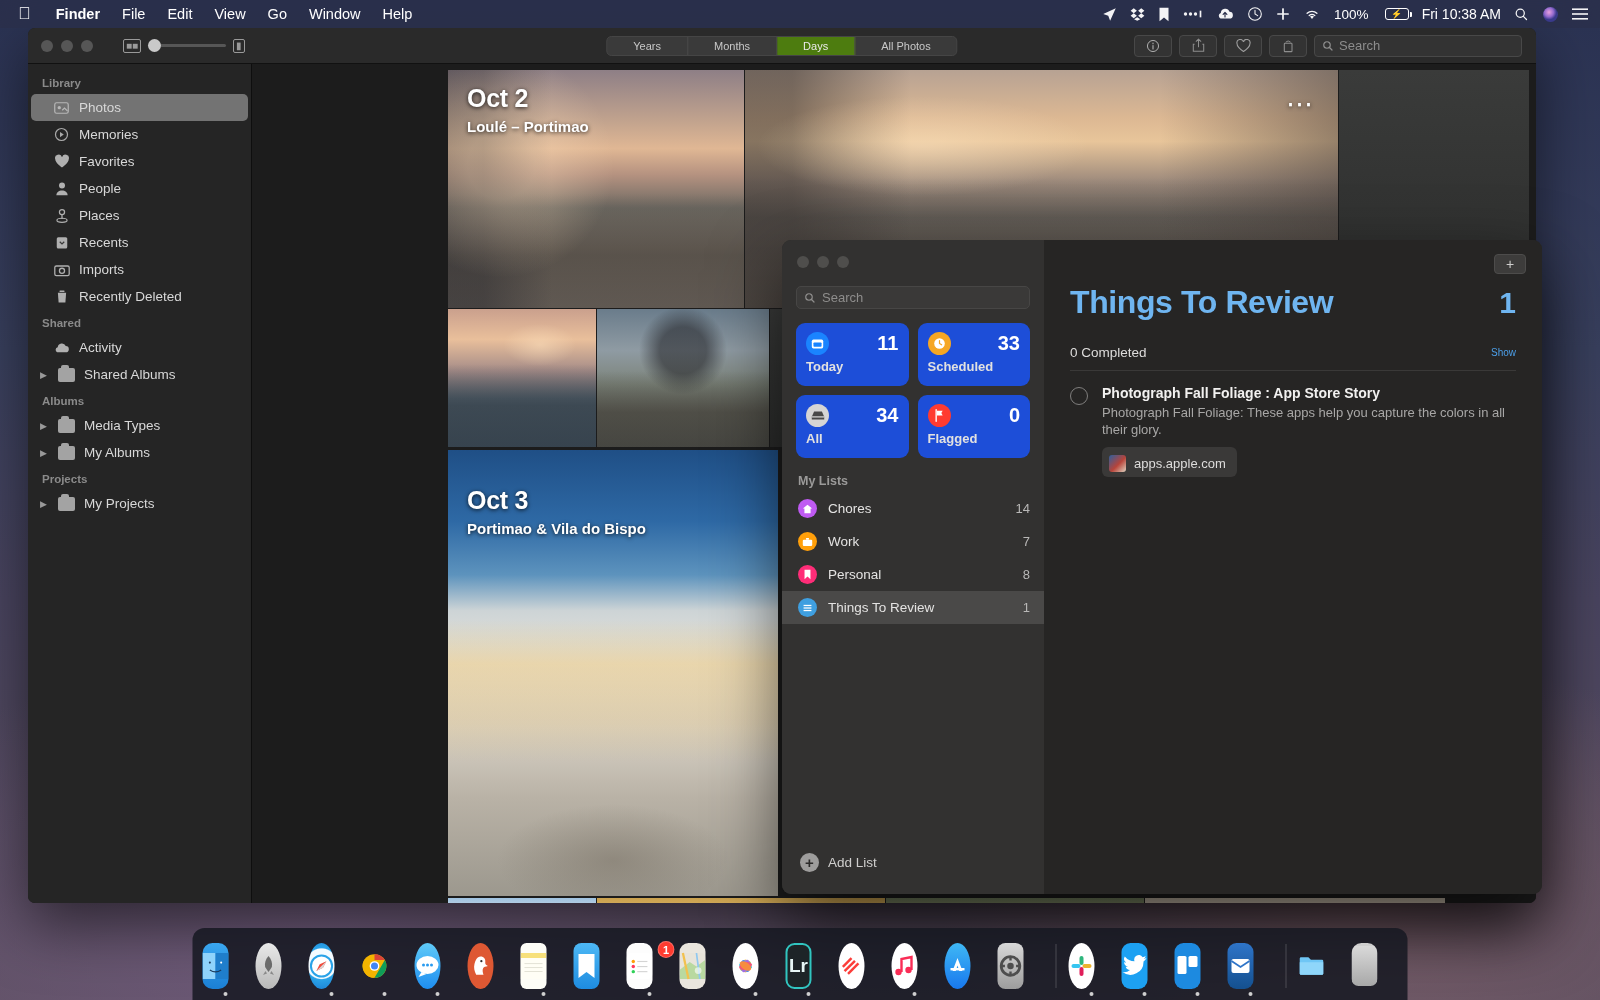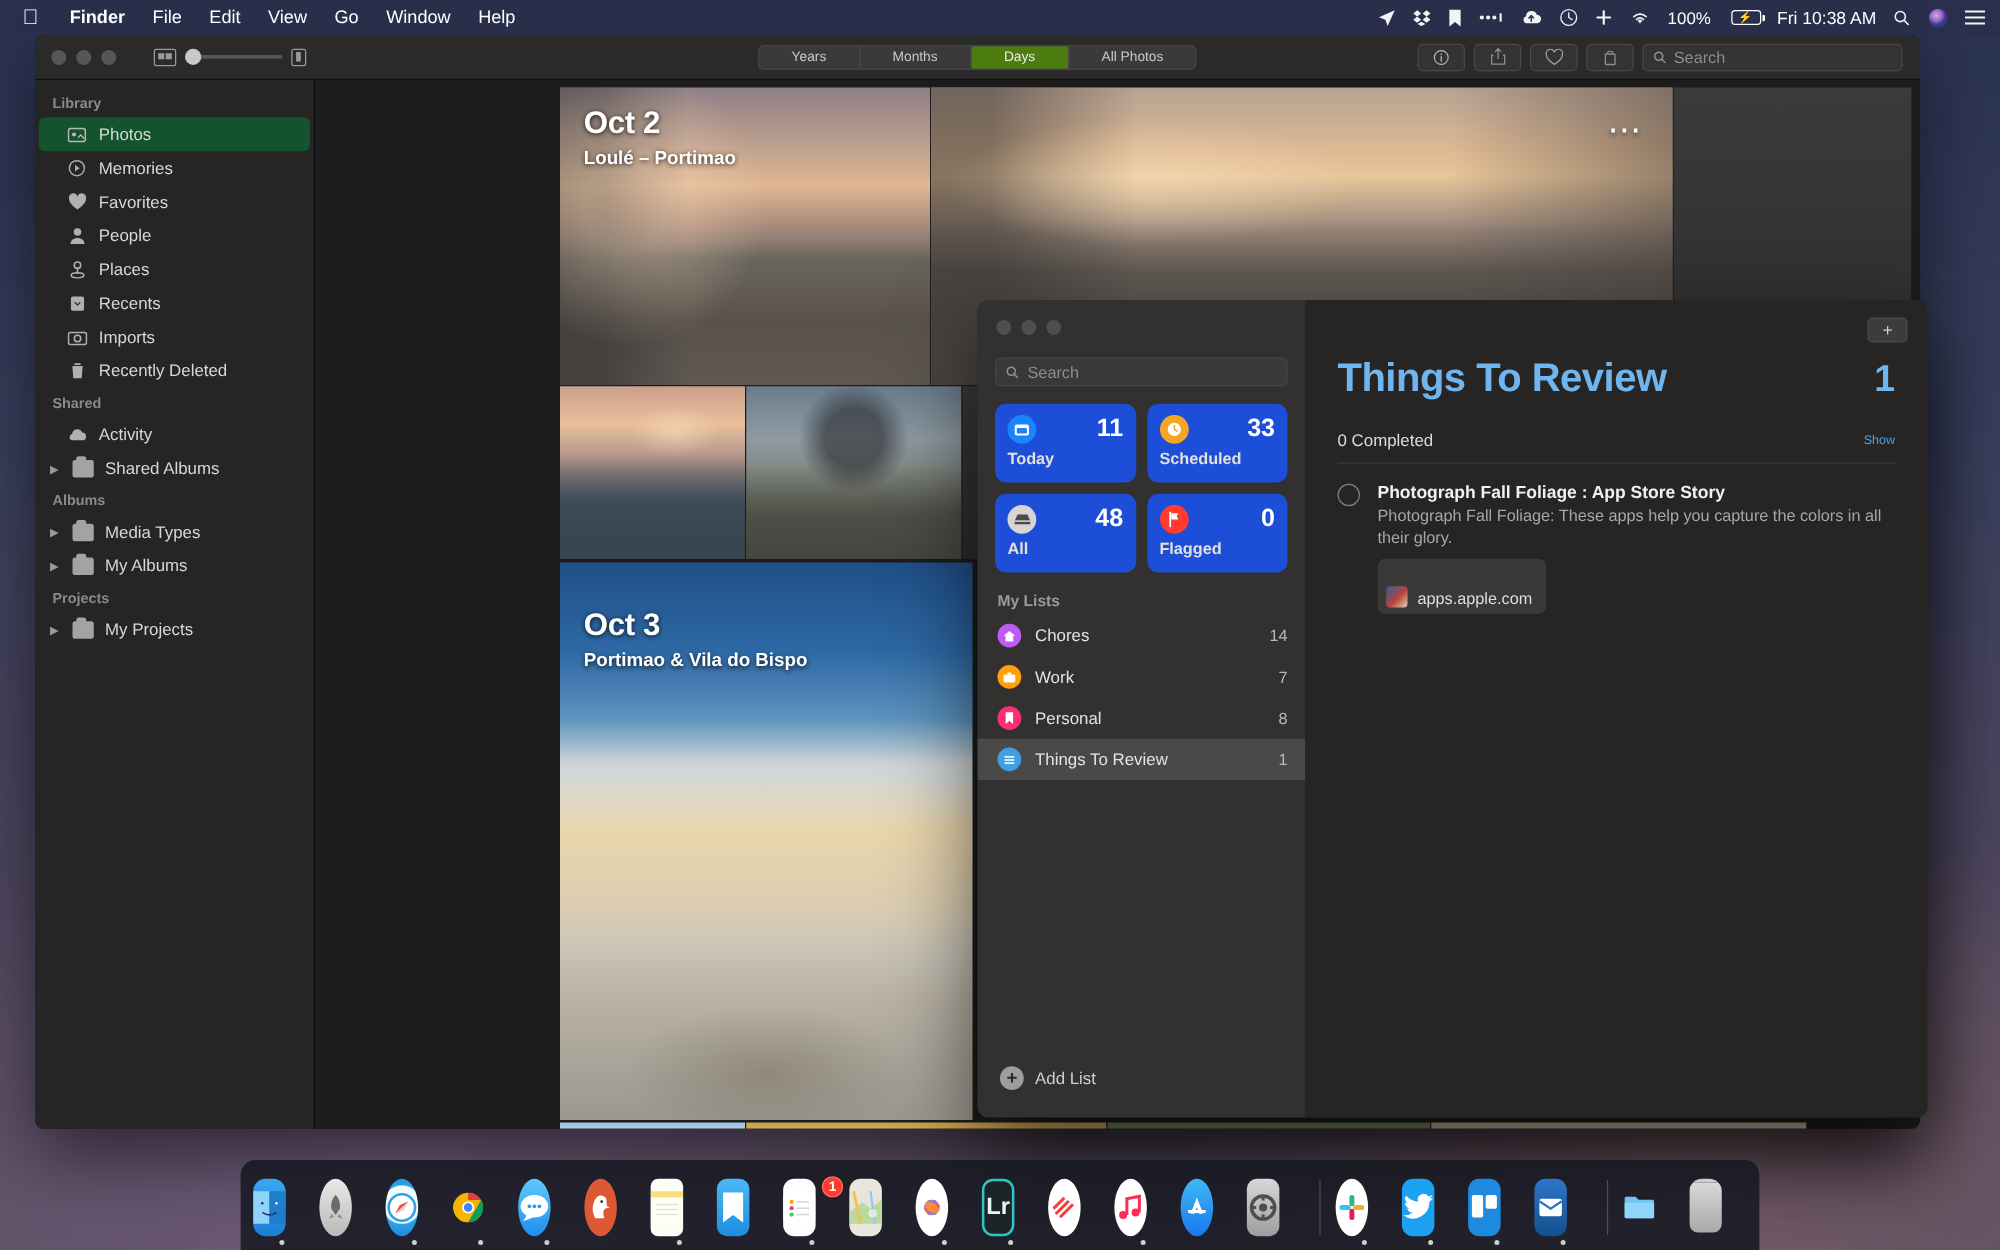--- a/index.html
+++ b/index.html
@@ -107,21 +107,21 @@
     padding-top: 6px; color: #d2d2d2; font-size: 13.5px; overflow: hidden;
   }
   .sb-header {
     padding: 7px 14px 5px 14px; font-size: 11.5px; color: #8a8a8a; font-weight: bold;
   }
   .sb-row {
     display: flex; align-items: center; gap: 9px;
     padding: 5px 10px 5px 22px; margin: 0 3px; border-radius: 5px;
     color: #d8d8d8;
   }
-  .sb-row.selected { background: #14532d; }
+  .sb-row.selected { background: #737373; }
   .sb-row .disc {
     width: 17px; height: 17px; flex: 0 0 17px;
     display: flex; align-items: center; justify-content: center;
     color: #a9a9a9;
   }
   .sb-row .arrow { width: 9px; flex: 0 0 9px; font-size: 9px; color: #9a9a9a; margin-left: -13px; }
   .folder-ico {
     width: 17px; height: 14px; background: #a3a3a3; border-radius: 2px; position: relative;
   }
   .folder-ico::before {
@@ -274,22 +274,22 @@
   .rem-divider { height: 1px; background: #3a3938; margin-top: 10px; }
 
   .rem-item { display: flex; gap: 14px; padding-top: 14px; }
   .rem-check {
     width: 18px; height: 18px; border-radius: 50%;
     border: 1.6px solid #7f7e7d; flex: 0 0 18px; margin-top: 2px;
   }
   .rem-item-title { color: #f2f1f0; font-size: 14px; font-weight: bold; }
   .rem-item-notes { color: #a8a7a6; font-size: 13px; line-height: 1.32; margin-top: 3px; max-width: 420px; }
   .rem-link {
-    display: inline-flex; align-items: flex-end; gap: 8px; margin-top: 9px;
-    background: #3a3938; border-radius: 6px; padding: 22px 11px 5px 7px;
+    display: inline-flex; align-items: center; gap: 8px; margin-top: 9px;
+    background: #3a3938; border-radius: 6px; padding: 8px 11px 5px 7px;
     color: #dedddc; font-size: 13px;
   }
   .link-thumb {
     width: 17px; height: 17px; border-radius: 3px;
     background: linear-gradient(135deg, #2d5f9e 0%, #b7443a 55%, #e0d3c0 100%);
   }
 
   
   .dock {
     position: absolute; left: 50%; transform: translateX(-50%);
@@ -677,21 +677,21 @@
           <div class="tc-label">Scheduled</div>
         </div>
         <div class="tile-card">
           <div class="tile-top">
             <span class="tc-icon" style="background:#d6d5d4;">
               <svg width="14" height="11" viewBox="0 0 18 14">
                   <path d="M1 8.5l3-6.5h10l3 6.5v3.5H1z" fill="#4a4948"></path>
                   <rect x="1" y="8" width="16" height="1.6" fill="#d6d5d4"></rect>
                 </svg>
             </span>
-            <span class="tc-count">48</span>
+            <span class="tc-count">34</span>
           </div>
           <div class="tc-label">All</div>
         </div>
         <div class="tile-card">
           <div class="tile-top">
             <span class="tc-icon" style="background:#ff3b30;">
               <svg width="12" height="13" viewBox="0 0 14 16">
                   <path d="M3.5 1v14" stroke="#fff" stroke-width="1.7" stroke-linecap="round"></path>
                   <path d="M4.5 2h7l-1.6 3 1.6 3h-7z" fill="#fff"></path>
                 </svg>

